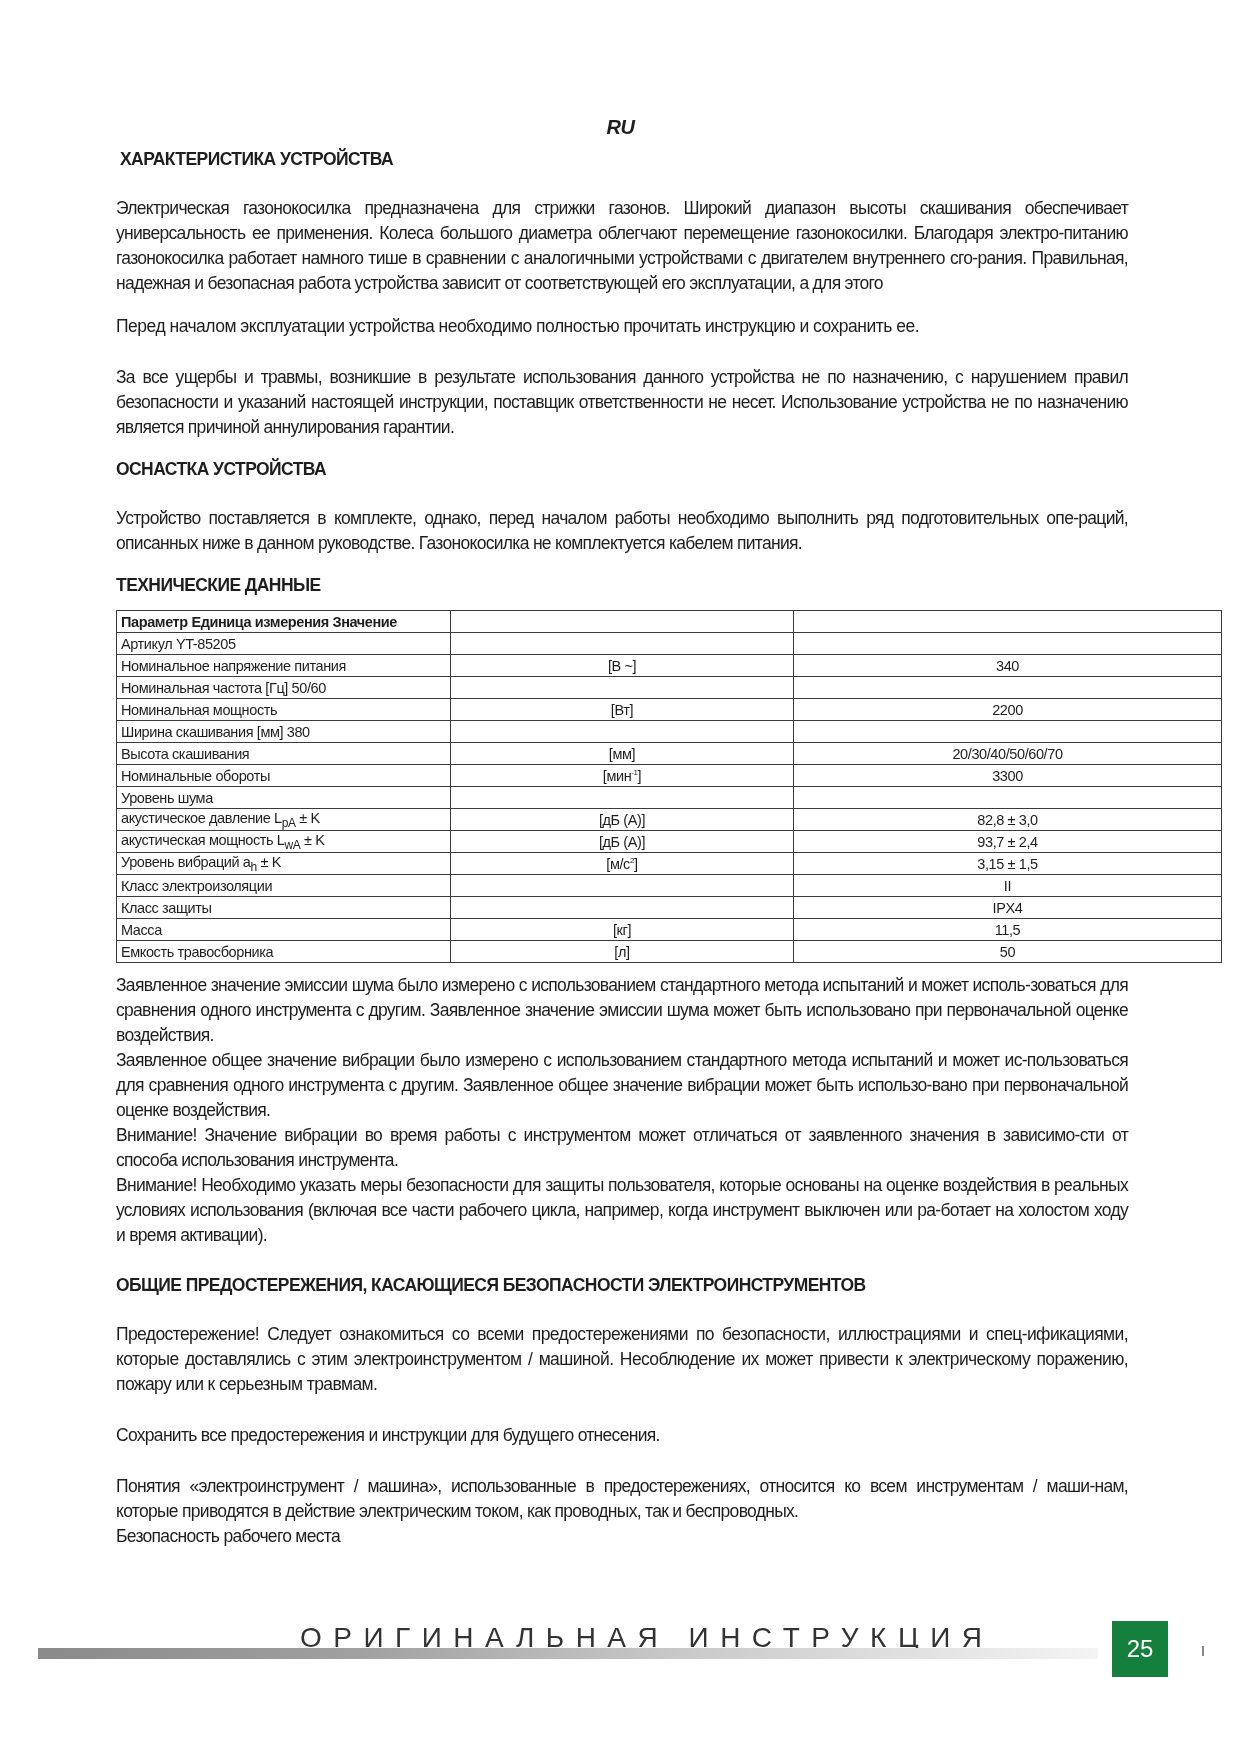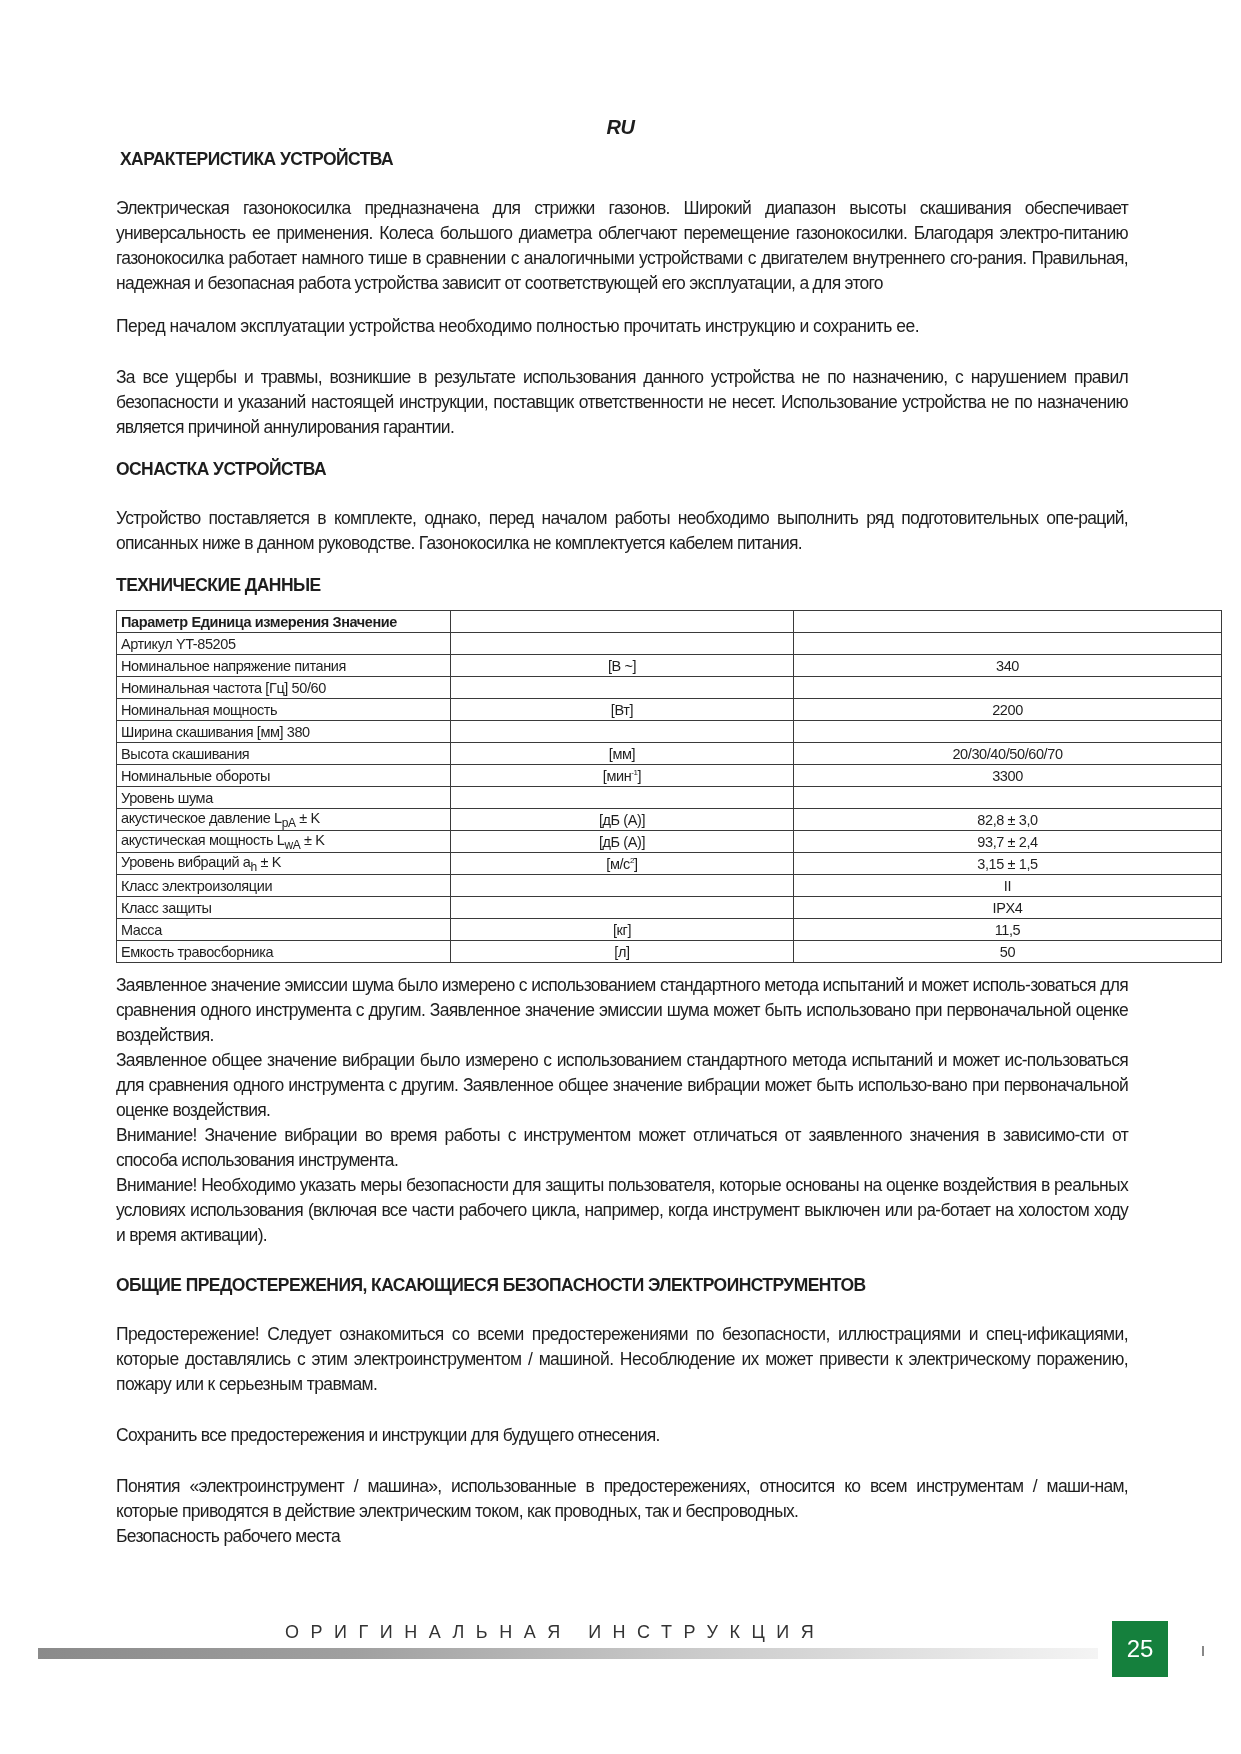--- a/index.html
+++ b/index.html
@@ -41,22 +41,22 @@
     vertical-align: middle; white-space: nowrap;
   }
   table.spec td.c1 { width: 325px; }
   table.spec td.c2 { width: 334px; text-align: center; }
   table.spec td.c3 { text-align: center; }
   table.spec tr.head td.c1 { font-weight: bold; }
   sub { font-size: 12px; vertical-align: -4px; }
   sup { font-size: 8px; vertical-align: 6px; }
 
   .footer-text {
-    position: absolute; top: 1622px; left: 285px; width: 660px;
-    font-size: 18px; letter-spacing: 11.5px; color: #333;
+    position: absolute; top: 1622px; left: 300px; width: 660px;
+    font-size: 28px; letter-spacing: 11.5px; color: #333;
     white-space: nowrap;
   }
   .footer-bar {
     position: absolute; top: 1648px; left: 38px; width: 1060px; height: 11px;
     background: linear-gradient(to right, #8a8a8a 0%, #a0a0a0 30%, #c8c8c8 60%, #f4f4f4 100%);
   }
   .page-num {
     position: absolute; top: 1621px; left: 1112px; width: 56px; height: 56px;
     background: #15803d; color: #ffffff; font-size: 24px;
     display: flex; align-items: center; justify-content: center;

